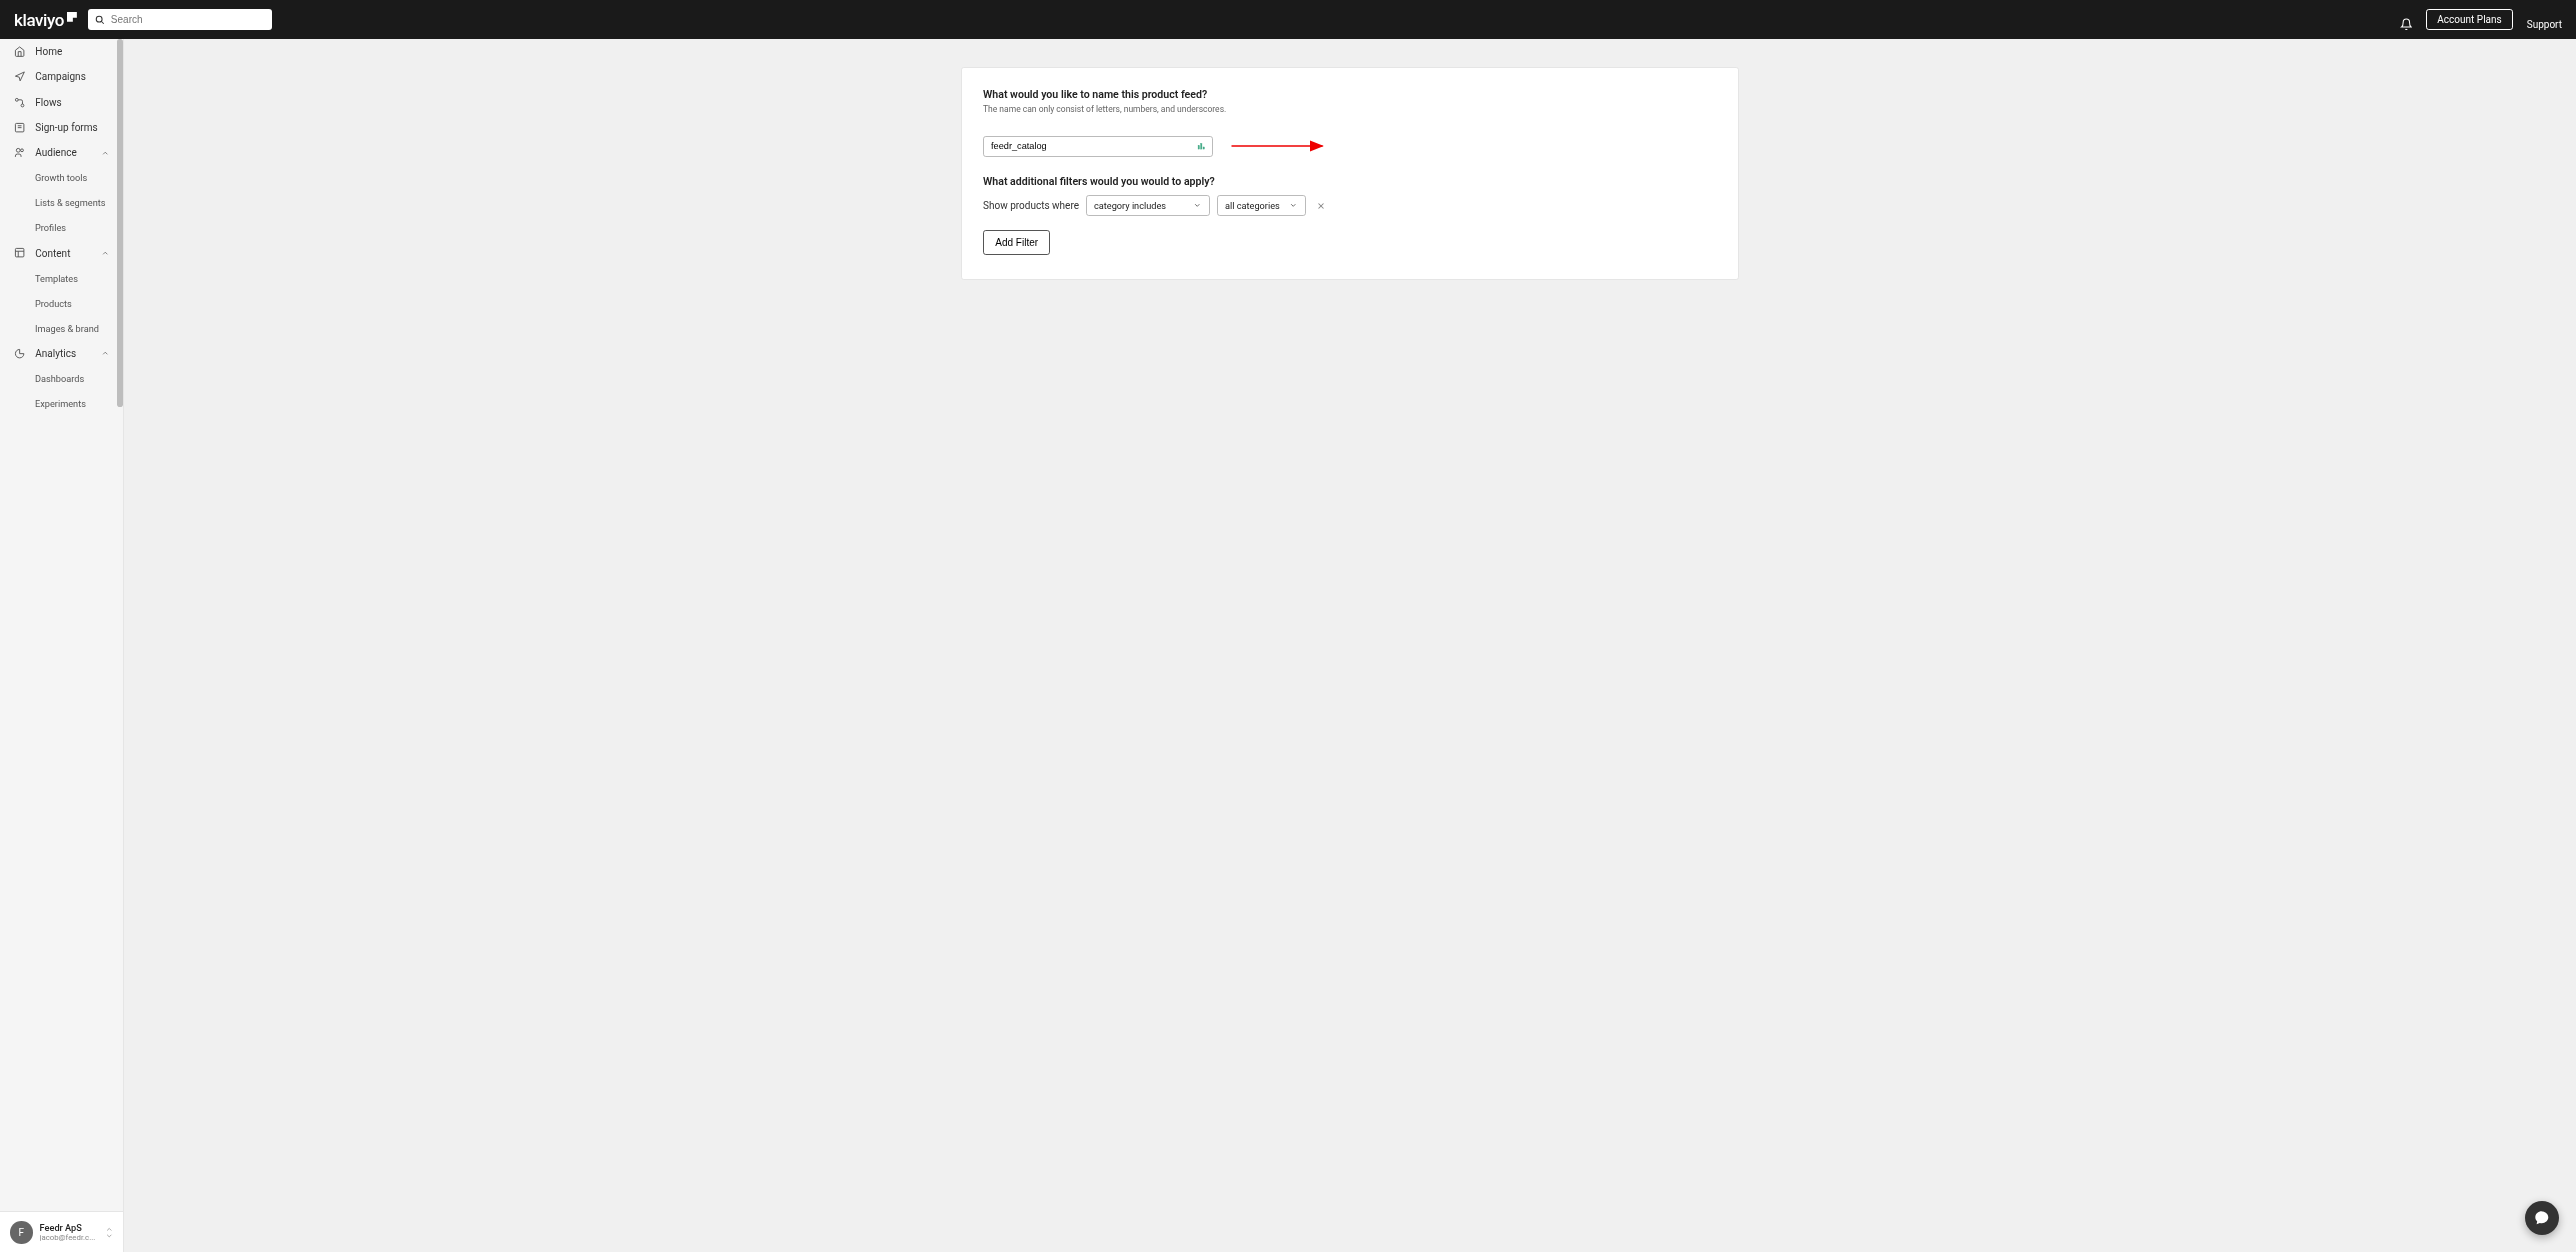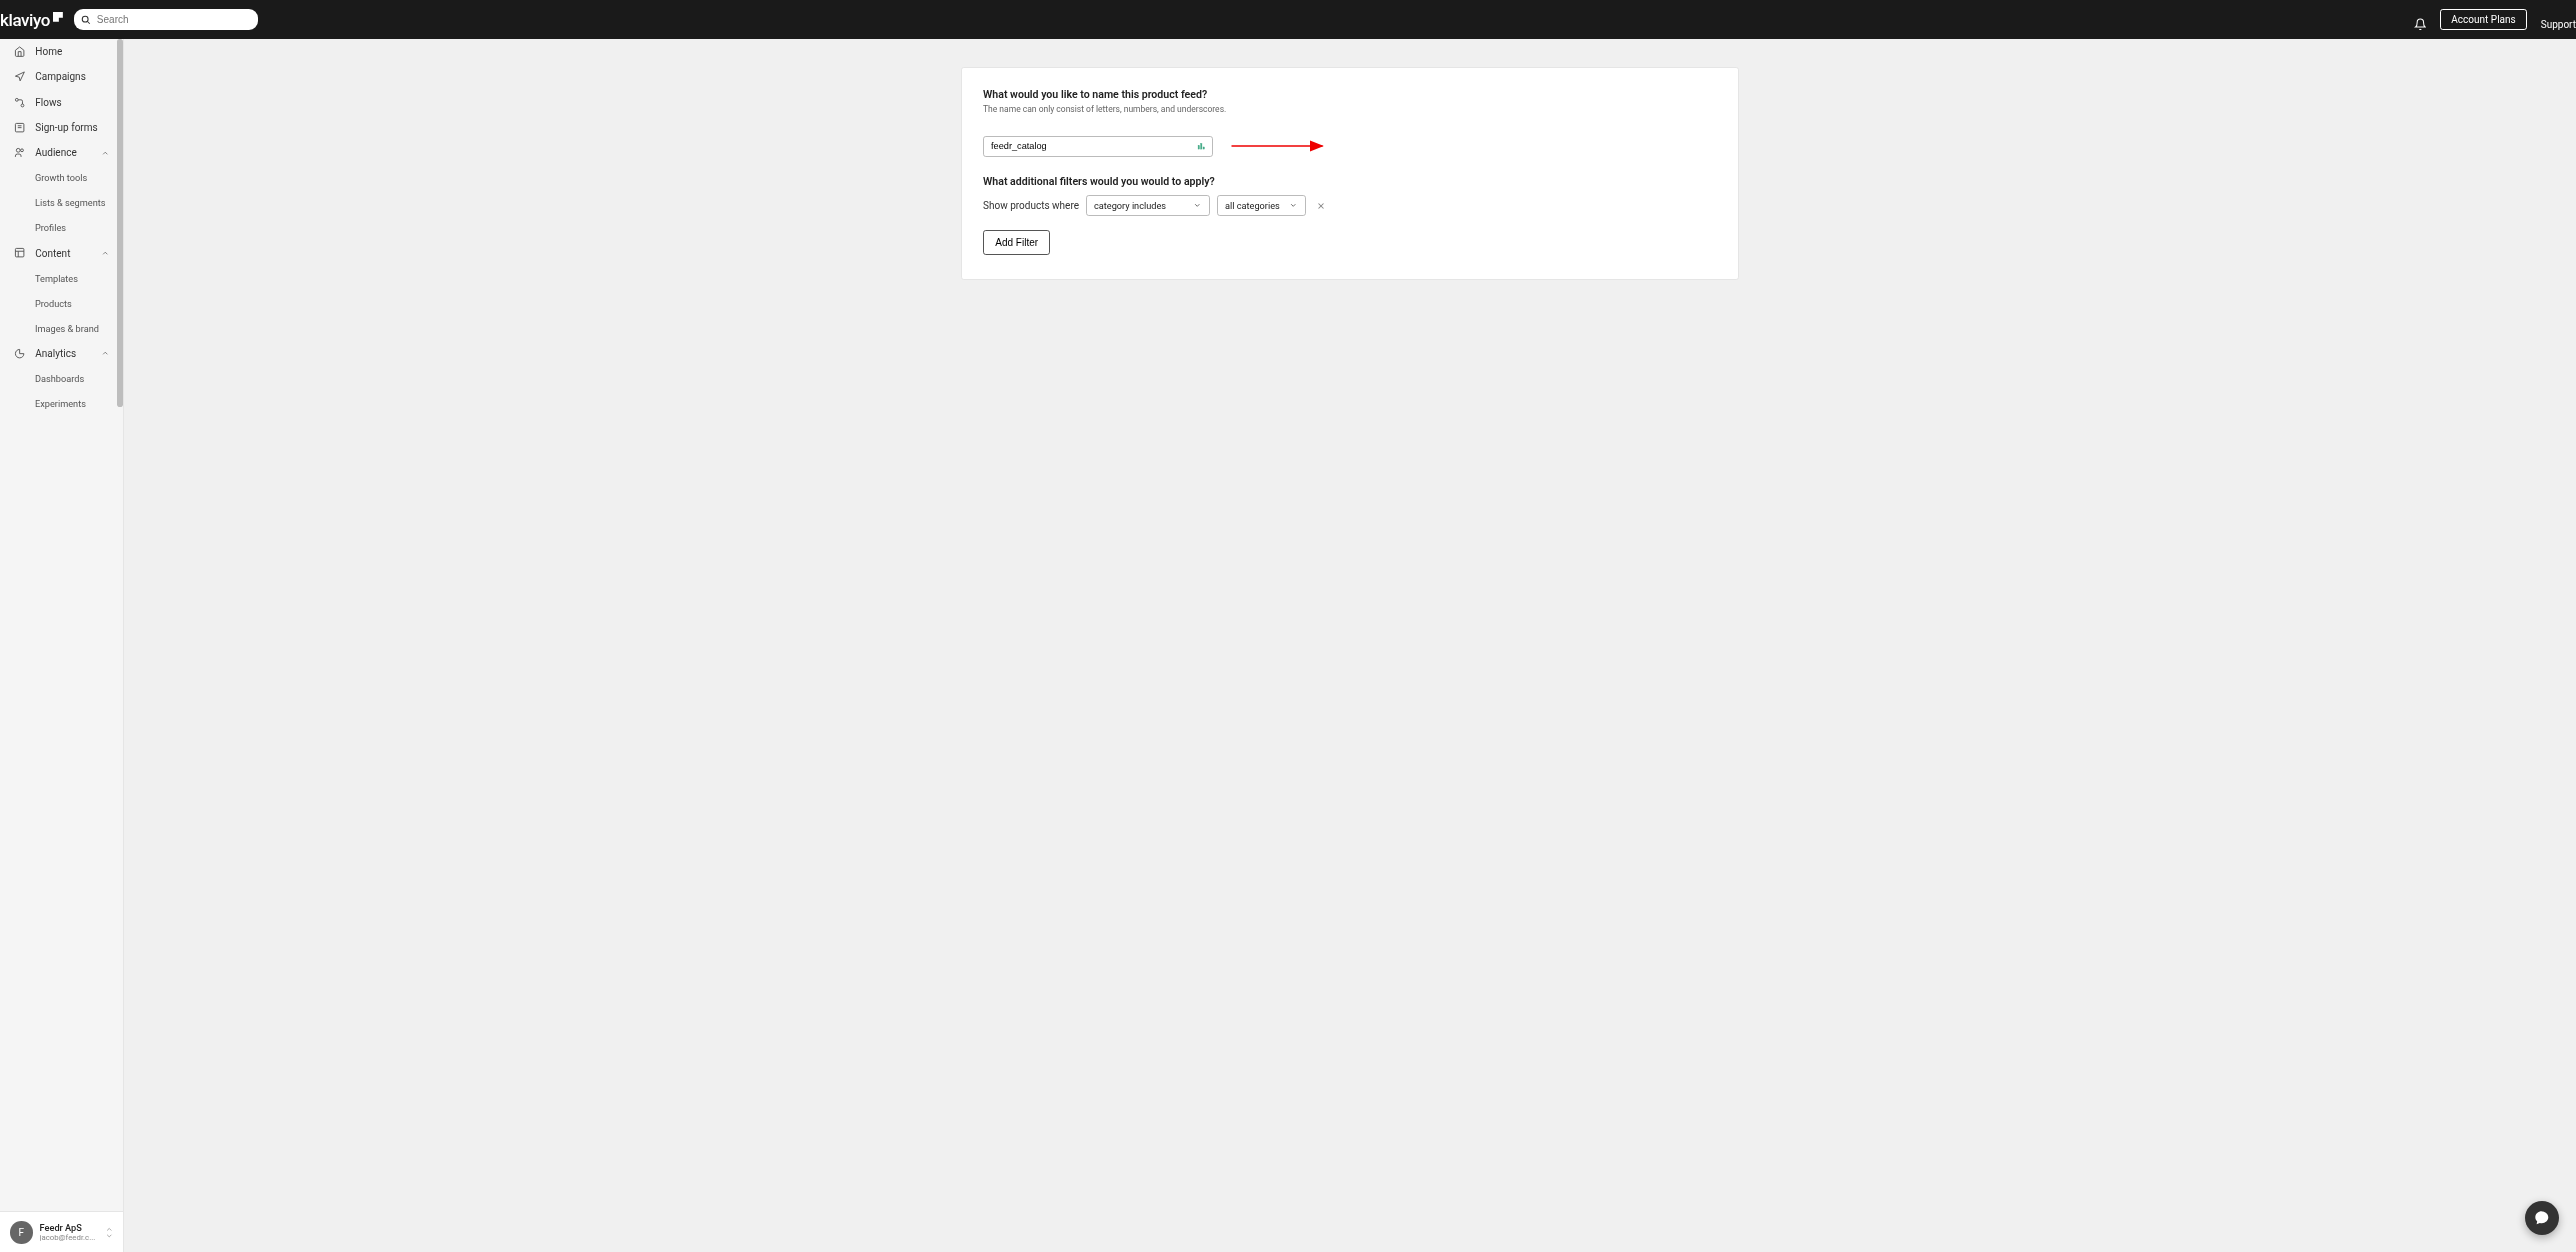--- a/index.html
+++ b/index.html
@@ -1,22 +1,22 @@
 <!DOCTYPE html>
 <html style="font-size:11.3px"><head>
 <meta charset="utf-8">
 <style>
   * { box-sizing: border-box; margin: 0; padding: 0; }
   body { font-family: -apple-system, BlinkMacSystemFont, "Segoe UI", Roboto, Helvetica, Arial, sans-serif; background: #fff; color: #1a1a1a; }
   
   
-  .topbar { background: #1a1a1a; height: 39px; display: flex; align-items: center; padding: 0 0; gap: 11.3px; }
+  .topbar { background: #1a1a1a; height: 39px; display: flex; align-items: center; padding: 0 14px; gap: 11.3px; }
   .logo { color: #fff; font-size: 17px; font-weight: 500; letter-spacing: -0.4px; display: flex; align-items: center; gap: 2.8px; }
   .logo-mark { width: 10px; height: 10px; background: #fff; clip-path: polygon(0 0, 100% 0, 100% 60%, 60% 60%, 60% 100%, 0 100%); margin-bottom: 5.7px; }
-  .search-wrap { background: #fff; border-radius: 9px; display: flex; align-items: center; padding: 0 7px; height: 21px; width: 184px; }
+  .search-wrap { background: #fff; border-radius: 3px; display: flex; align-items: center; padding: 0 7px; height: 21px; width: 184px; }
   .search-wrap input { border: none; outline: none; font-size: 10px; flex: 1; margin-left: 5.7px; }
   .topbar-spacer { flex: 1; }
   .topbar-right { display: flex; align-items: flex-end; gap: 14px; }
   .bell-icon { color: #fff; }
   .account-plans { border: 0.7px solid #fff; color: #fff; padding: 4.2px 10px; border-radius: 2.8px; font-size: 10px; cursor: pointer; }
   .support { color: #fff; font-size: 10px; cursor: pointer; }
   
   
   .layout { display: flex; height: calc(100vh - 39px); }
   

